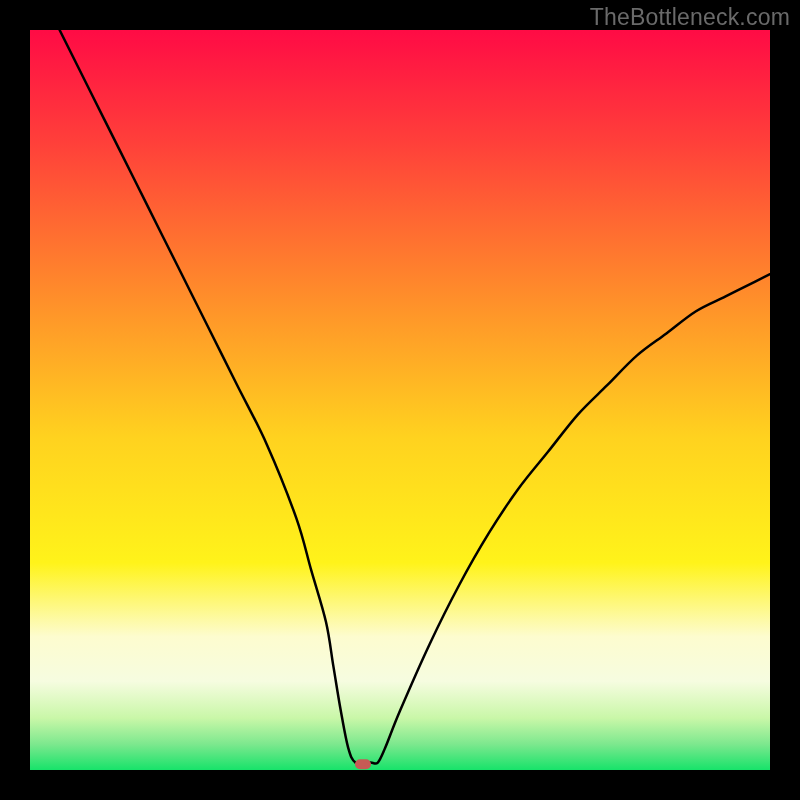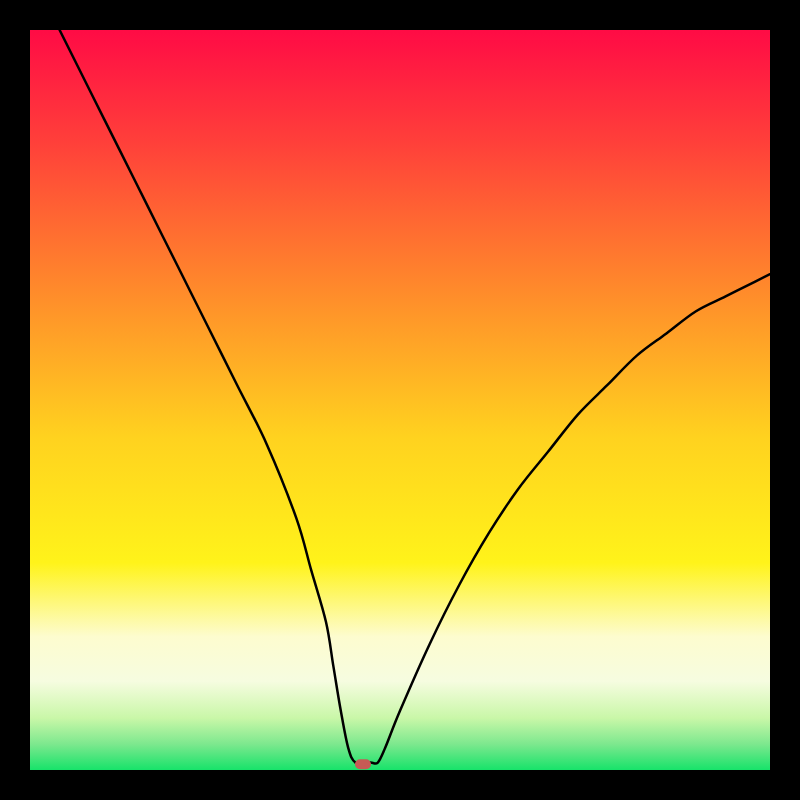--- a/index.html
+++ b/index.html
@@ -32,20 +32,21 @@
     font-size: 23px;
     letter-spacing: 0.2px;
     font-weight: 400;
   }
   svg { display: block; }
 </style>
 </head>
 <body>
 
 <div class="frame">
+  <div class="watermark">TheBottleneck.com</div>
   <div class="plot">
     <svg id="chart-svg" width="740" height="740" viewBox="0 0 740 740" preserveAspectRatio="none">
         <defs>
           <linearGradient id="bg-grad" x1="0" y1="0" x2="0" y2="1">
             <stop offset="0%" stop-color="#ff0b45"></stop>
             <stop offset="15%" stop-color="#ff3f3a"></stop>
             <stop offset="35%" stop-color="#ff8a2b"></stop>
             <stop offset="55.00000000000001%" stop-color="#ffd21f"></stop>
             <stop offset="72%" stop-color="#fff31a"></stop>
             <stop offset="82%" stop-color="#fdfccf"></stop>

